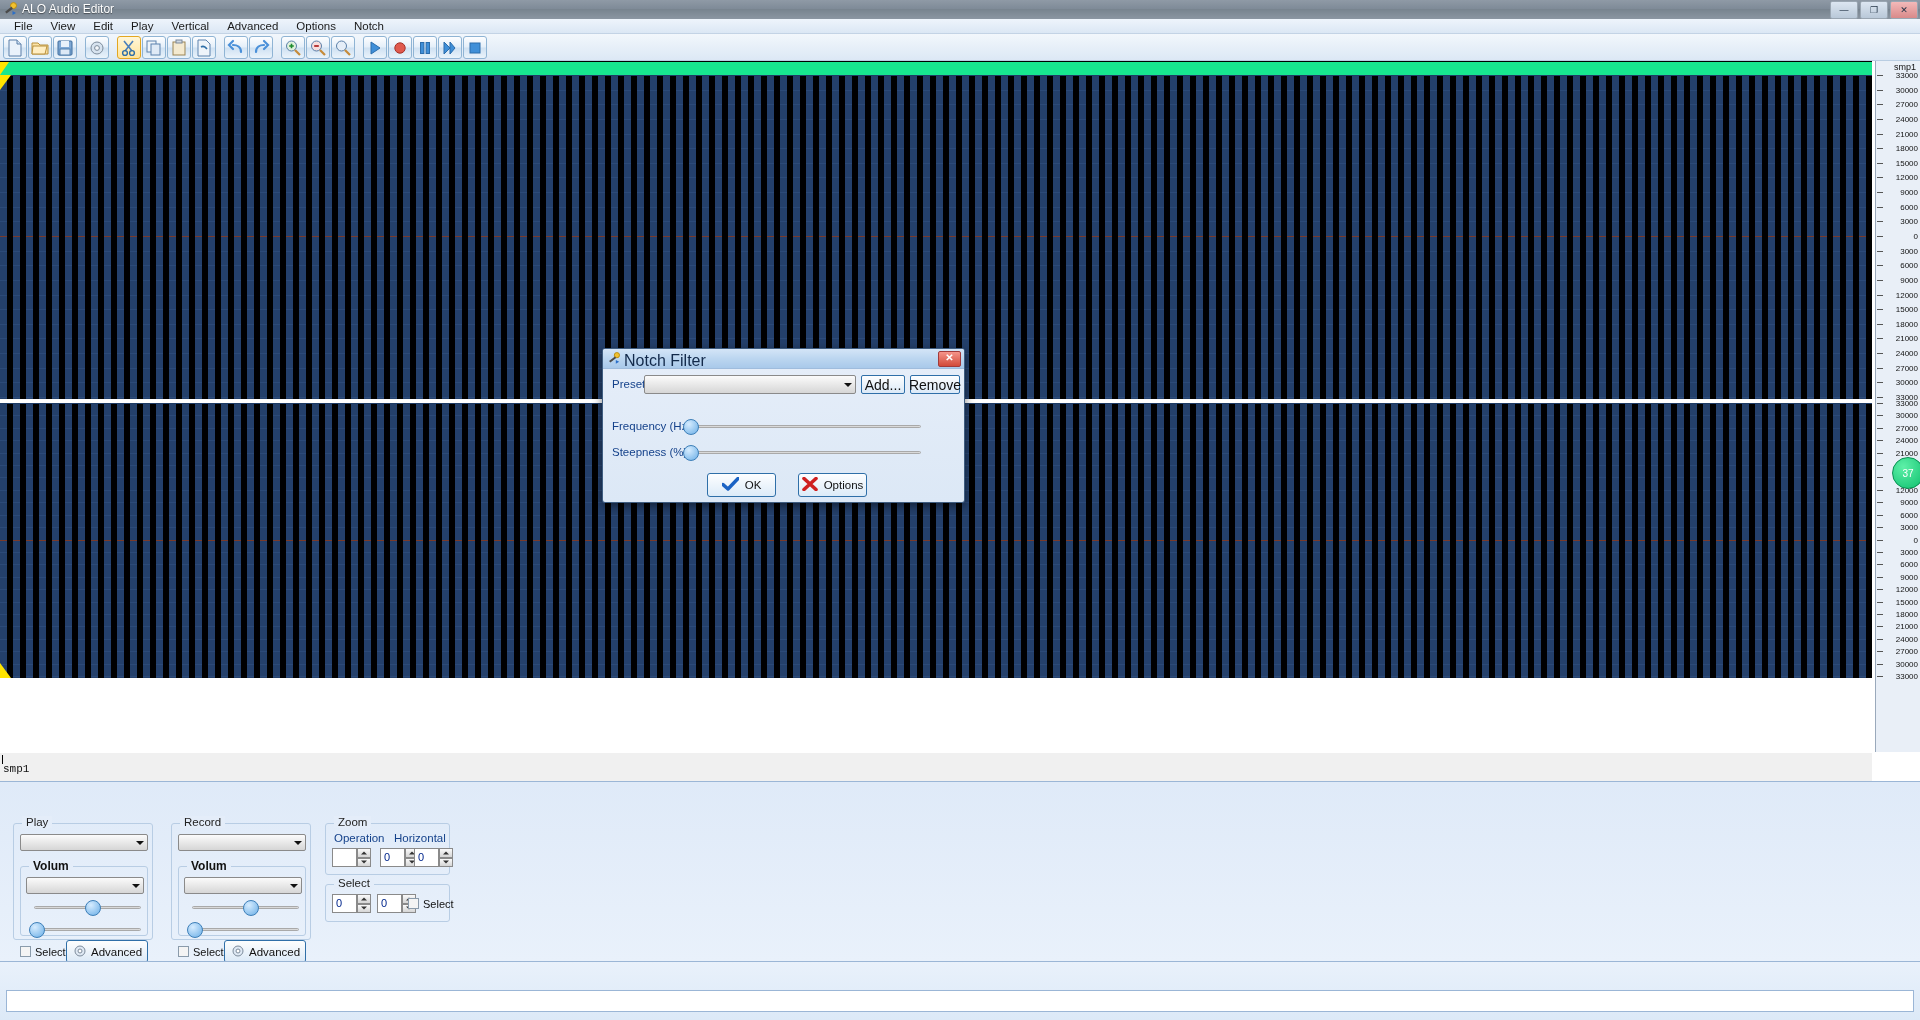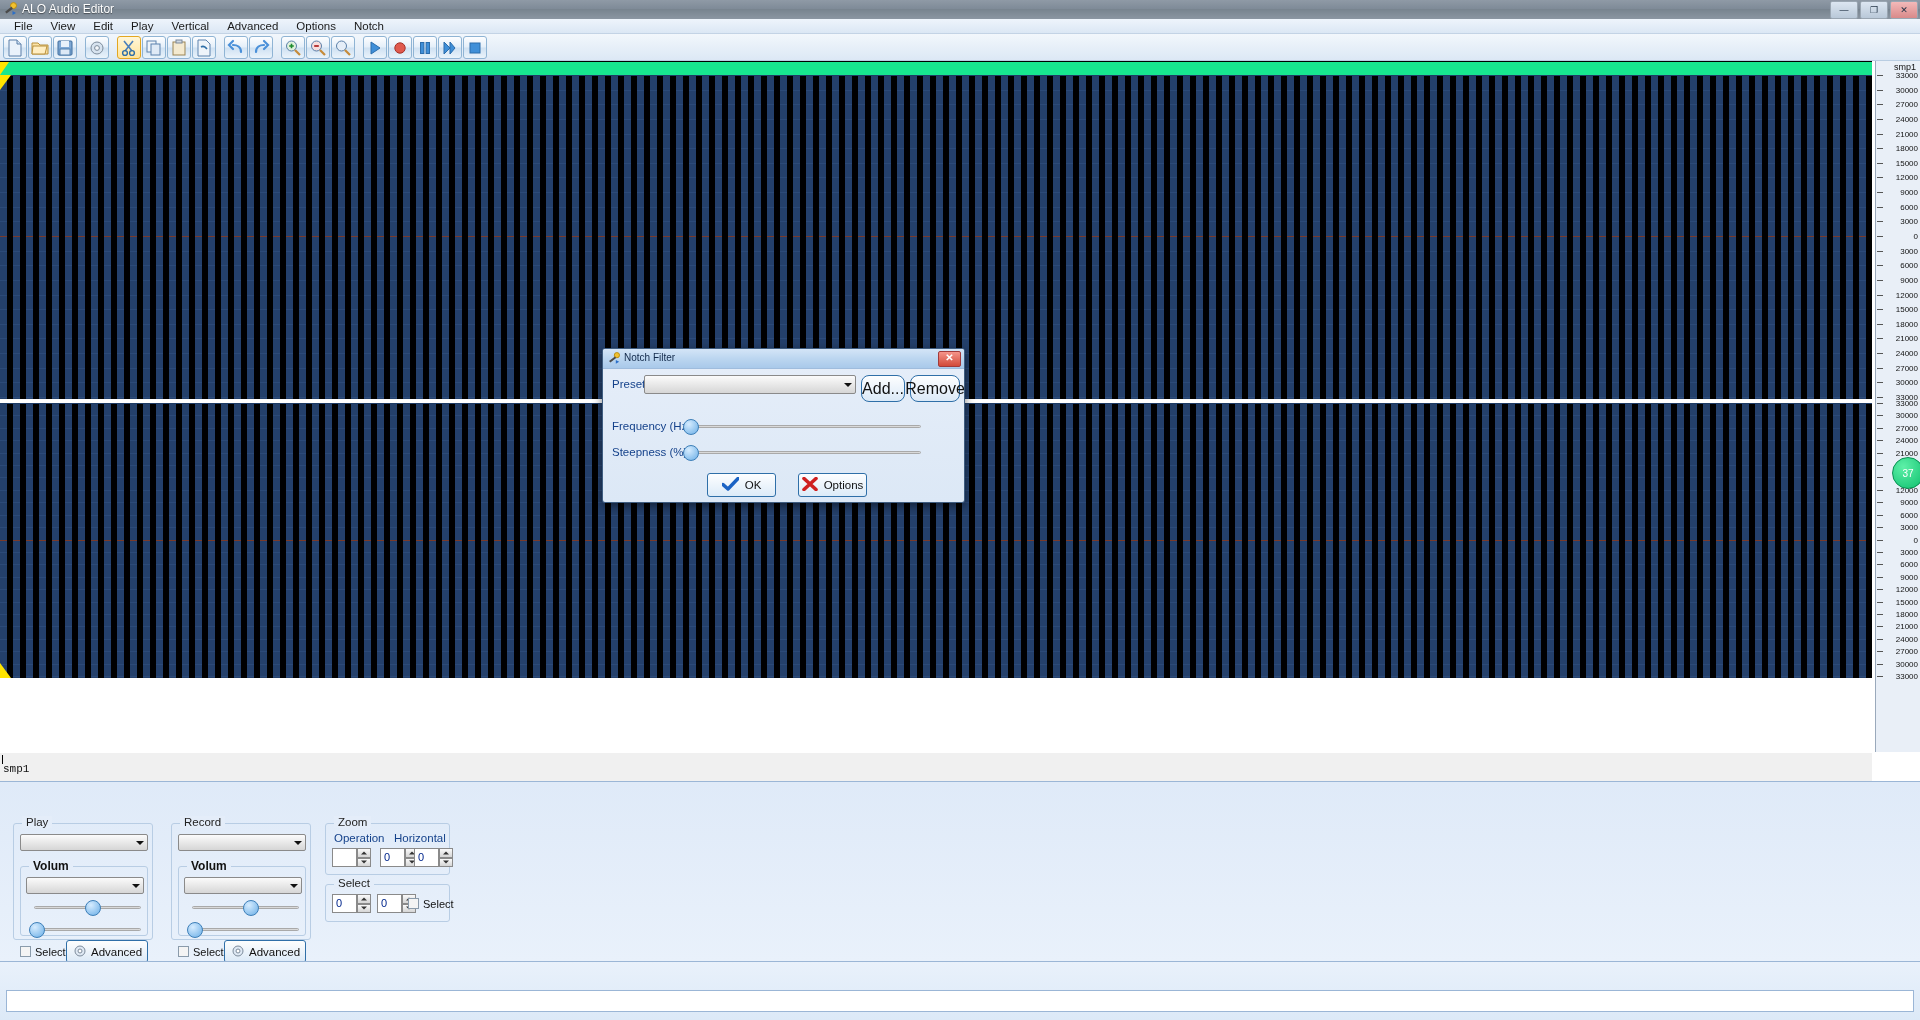--- a/index.html
+++ b/index.html
@@ -184,31 +184,31 @@
     border:1px solid #3f5d80;border-radius:3px;box-sizing:border-box;
     background:linear-gradient(to bottom,#e6eef9,#dce8f6);
     box-shadow:0 3px 10px rgba(0,0,0,.5);
   }
   .dlg-tb{
     position:absolute;left:0;top:0;width:100%;height:19px;
     background:linear-gradient(to bottom,#d4e5f7 0%,#bcd6f0 50%,#a9c9ea 100%);
     border-bottom:1px solid #9fbcdd;border-radius:2px 2px 0 0;
   }
   .dlg-tb .ic{position:absolute;left:5px;top:3px;width:13px;height:13px;}
-  .dlg-tb .tx{position:absolute;left:21px;top:3px;font-size:10px;color:#12294a;}
+  .dlg-tb .tx{position:absolute;left:21px;top:3px;font-size:16px;color:#12294a;}
   .dlg-close{
     position:absolute;right:3px;top:2px;width:21px;height:14px;border-radius:2px;
     border:1px solid #a23a3a;background:linear-gradient(to bottom,#f5948a,#d24a3a);
     color:#fff;font-size:10px;font-weight:bold;text-align:center;line-height:12px;
   }
   .dlg .lbl{position:absolute;font-size:11.5px;color:#15428b;}
   .dlg .btn{
-    position:absolute;height:27px;border:1px solid #2f6fa8;border-radius:8px;box-sizing:border-box;
+    position:absolute;height:19px;border:1px solid #2f6fa8;border-radius:2px;box-sizing:border-box;
     background:linear-gradient(to bottom,#fdfeff,#dbe9f7);
-    font-size:16px;color:#111;display:flex;align-items:center;justify-content:center;
+    font-size:14px;color:#111;display:flex;align-items:center;justify-content:center;
   }
   .dlg .bigbtn{
     position:absolute;height:24px;border:1px solid #2f6fa8;border-radius:3px;box-sizing:border-box;
     background:linear-gradient(to bottom,#fdfeff,#dcebf8);
     font-size:11.5px;color:#111;display:flex;align-items:center;justify-content:center;gap:6px;
   }
 </style>
 </head>
 <body>
 

